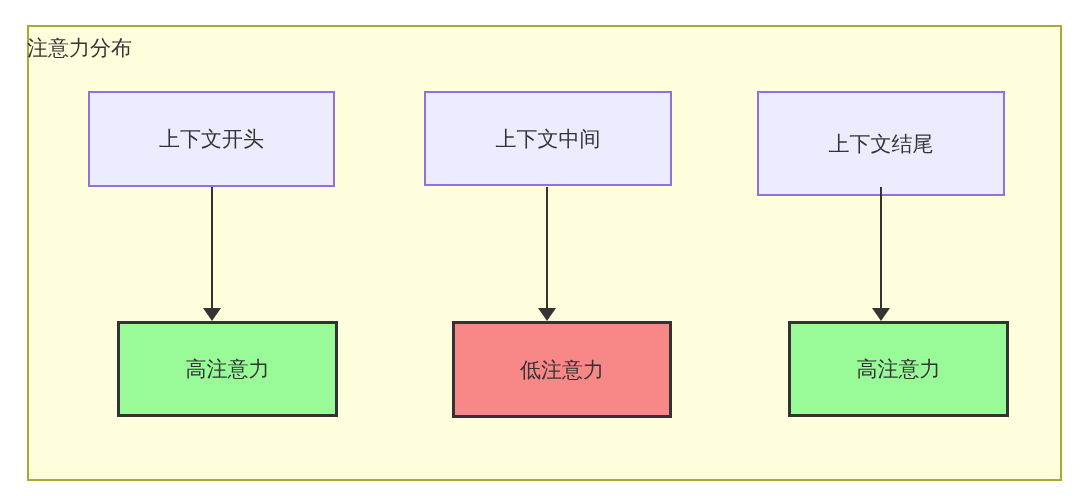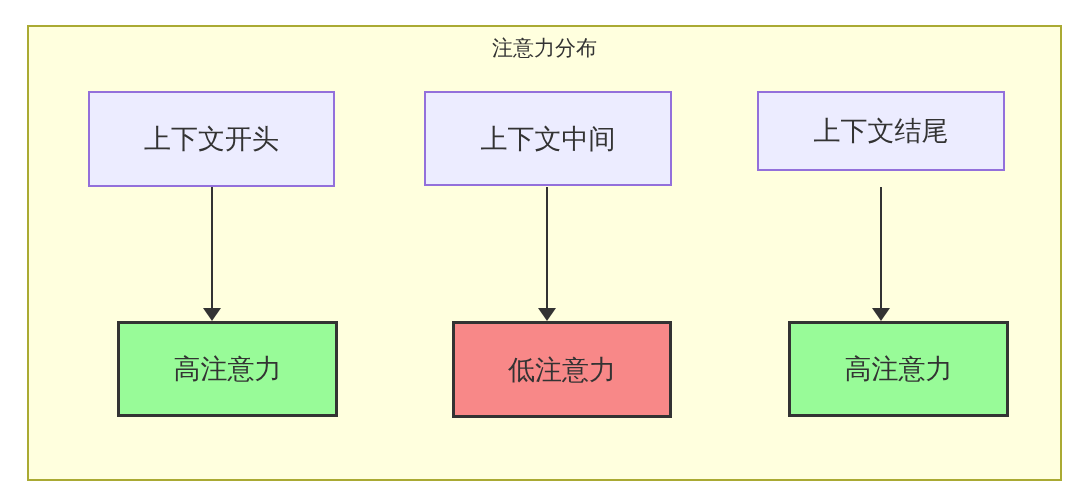--- a/index.html
+++ b/index.html
@@ -22,41 +22,40 @@
     height: 456px;
     box-sizing: border-box;
     border: 2px solid #aaaa33;
     background: #ffffde;
   }
   .diagram-title {
     position: absolute;
     left: 27px;
     top: 36px;
     width: 1035px;
-    text-align: center;
     font-size: 21px;
     line-height: 24px;
     color: #333333;
   }
   .node {
     position: absolute;
     box-sizing: border-box;
     display: flex;
     align-items: center;
     justify-content: center;
-    font-size: 27px;
+    font-size: 21px;
     color: #333333;
     text-align: right;
   }
   .source-node { border: 2px solid #9370db; background: #ececff; }
   .target-node { border: 3px solid #333333; background: #98fb98; margin-left: 16px; }
 
   #src-left   { left:  88px; top: 91px; width: 247px; height: 96px; }
   #src-middle { left: 424px; top: 91px; width: 248px; height: 95px; }
-  #src-right  { left: 757px; top: 91px; width: 248px; height: 80px; }
+  #src-right  { left: 757px; top: 91px; width: 248px; height: 105px; }
 
   #tgt-left   { left: 101px; top: 321px; width: 221px; height: 96px; }
   #tgt-middle { left: 436px; top: 321px; width: 220px; height: 97px; }
   #tgt-right  { left: 772px; top: 321px; width: 221px; height: 96px; }
 
   .edge {
     position: absolute;
     top: 187px;
     width: 18px;
     height: 134px;

